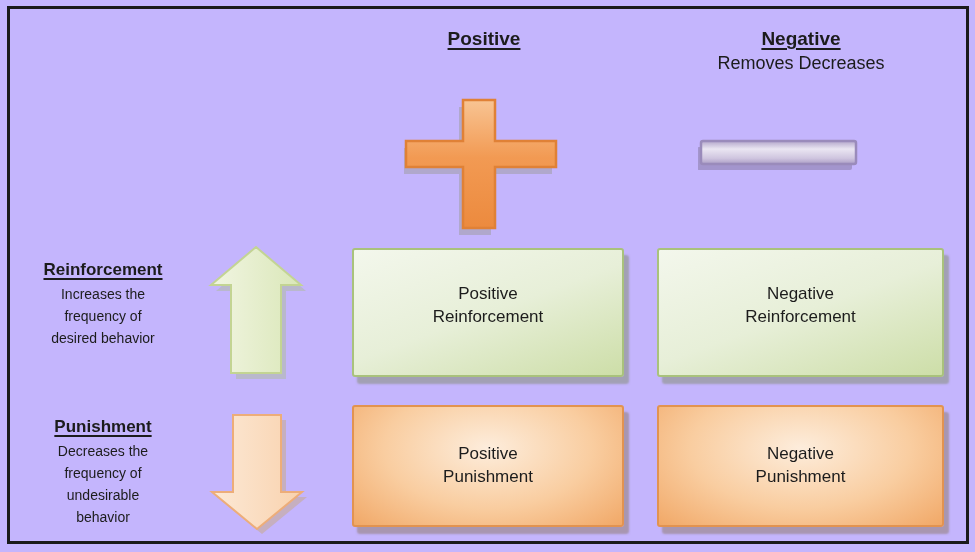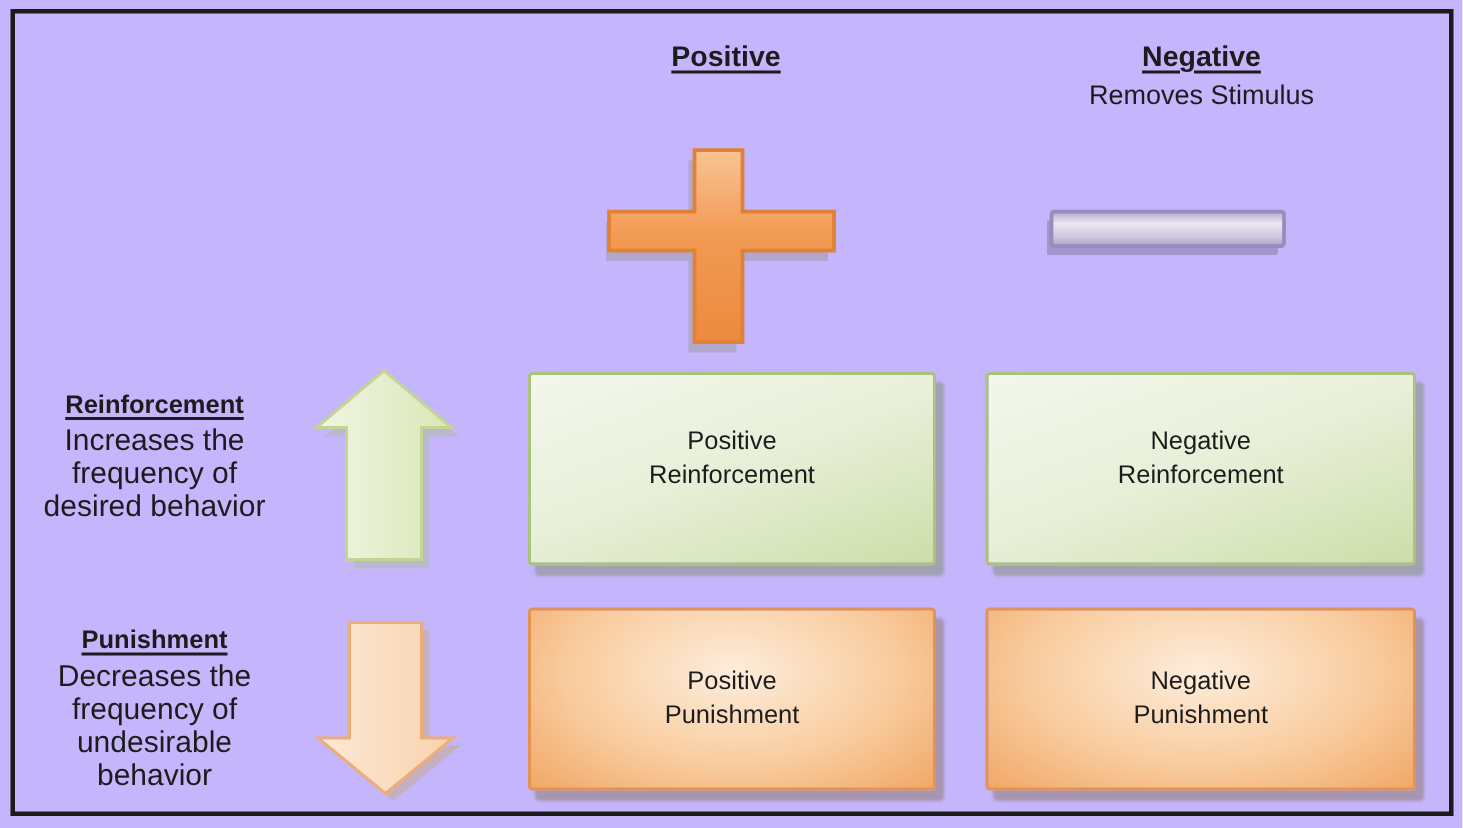--- a/index.html
+++ b/index.html
@@ -18,21 +18,21 @@
     text-decoration:underline;text-decoration-thickness:2px;text-underline-offset:3px;
   }
   .col-sub{font-size:18px;margin-top:3px;}
   
   .row-label{position:absolute;text-align:center;width:178px;}
   .row-title{
     font-size:17px;font-weight:bold;
     text-decoration:underline;text-decoration-thickness:2px;text-underline-offset:3px;
     margin-bottom:3px;
   }
-  .row-desc{font-size:20px;line-height:22px;white-space:pre-line;}
+  .row-desc{font-size:14px;line-height:22px;white-space:pre-line;}
   
   .sym{position:absolute;line-height:0;}
   
   .cell{
     position:absolute;box-sizing:border-box;border-radius:3px;
     display:flex;align-items:center;justify-content:center;text-align:center;
     font-size:17px;line-height:23px;white-space:pre-line;
   }
   .cell-green{
     border:2px solid #A9C27C;
@@ -53,21 +53,21 @@
 <div class="stage">
 
   <div class="frame"></div>
 
   <div class="col-header" style="left:374px;top:28px;width:220px;">
     <div class="col-title">Positive</div>
   </div>
 
   <div class="col-header" style="left:690px;top:28px;width:222px;">
     <div class="col-title">Negative</div>
-    <div class="col-sub">Removes Stimulus</div>
+    <div class="col-sub">Removes Decreases</div>
   </div>
 
   <div class="sym" style="left:404px;top:98px;">
     <svg width="158" height="138" viewBox="0 0 158 138">
       <defs>
         <linearGradient id="gPlus" x1="0" y1="0" x2="0" y2="1">
           <stop offset="0" stop-color="#F8C493"></stop>
           <stop offset="0.45" stop-color="#F29A53"></stop>
           <stop offset="1" stop-color="#EC8A3E"></stop>
         </linearGradient>

